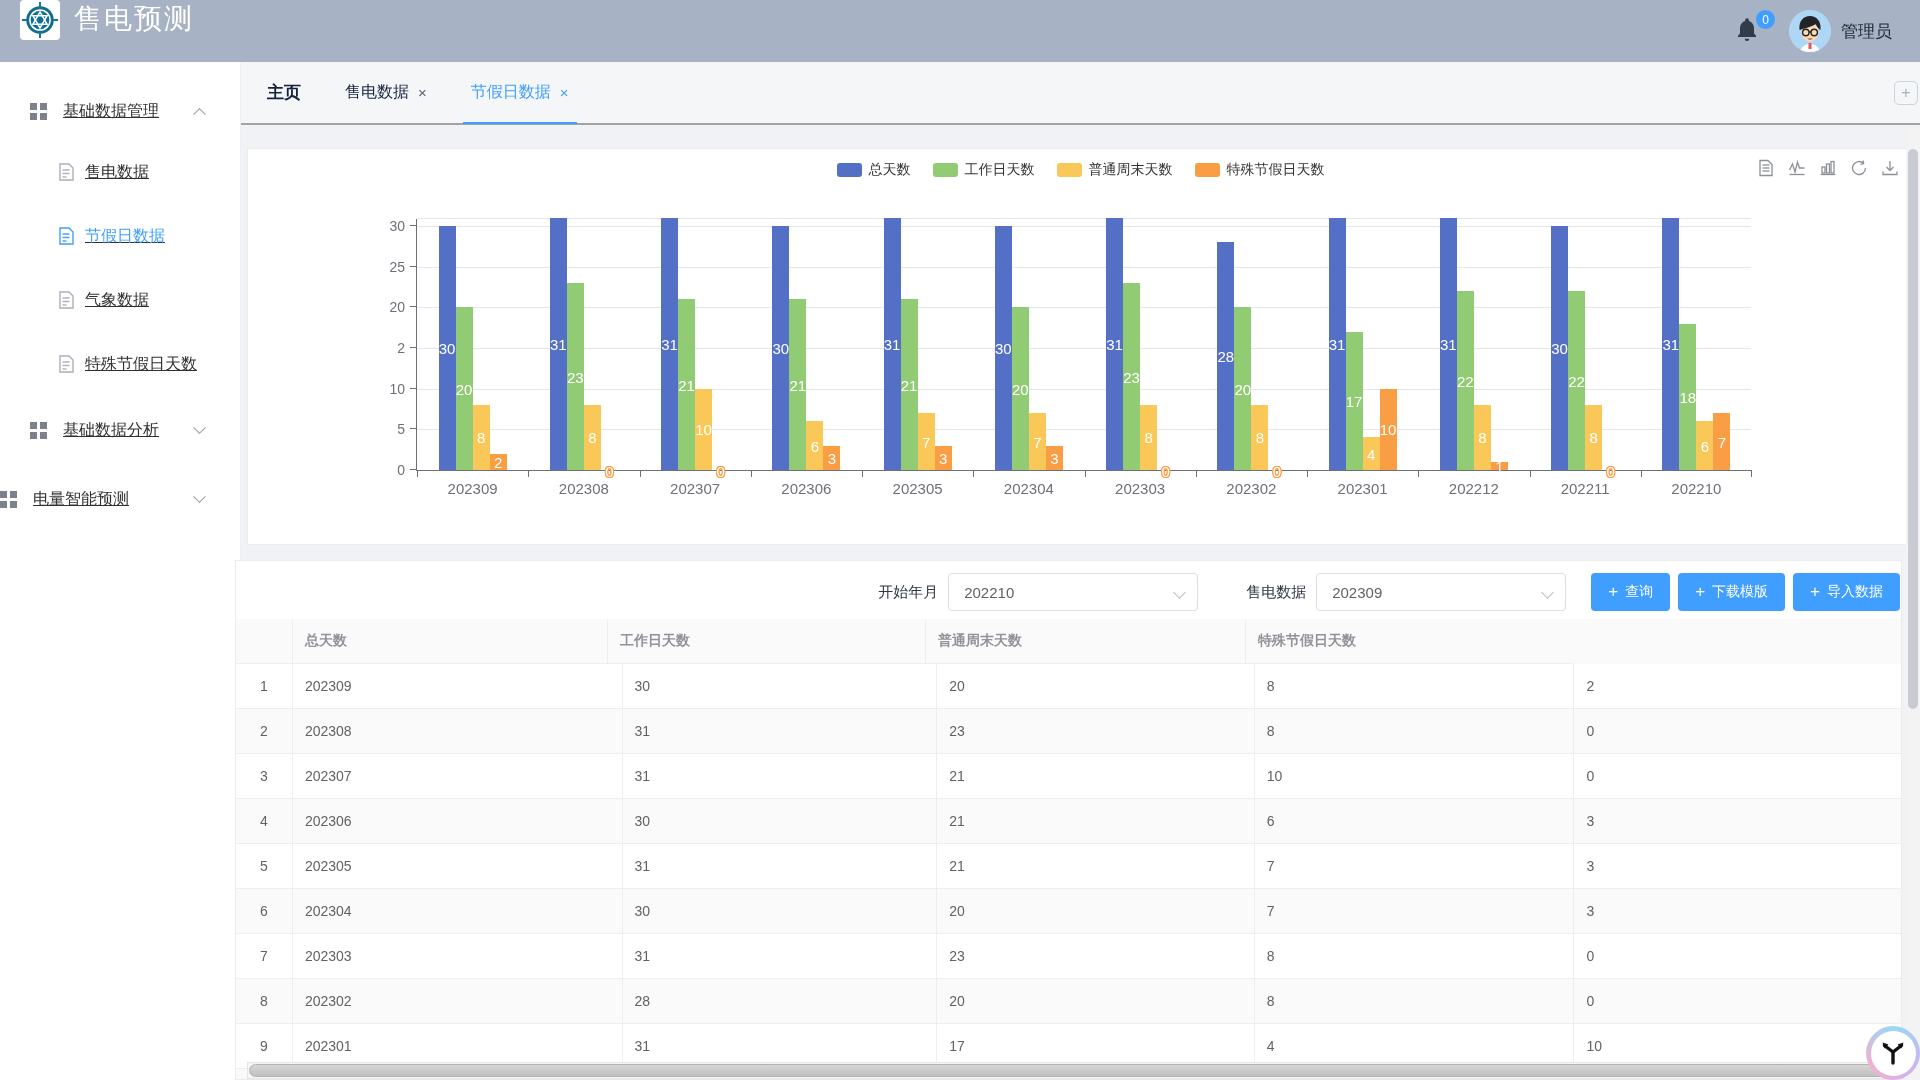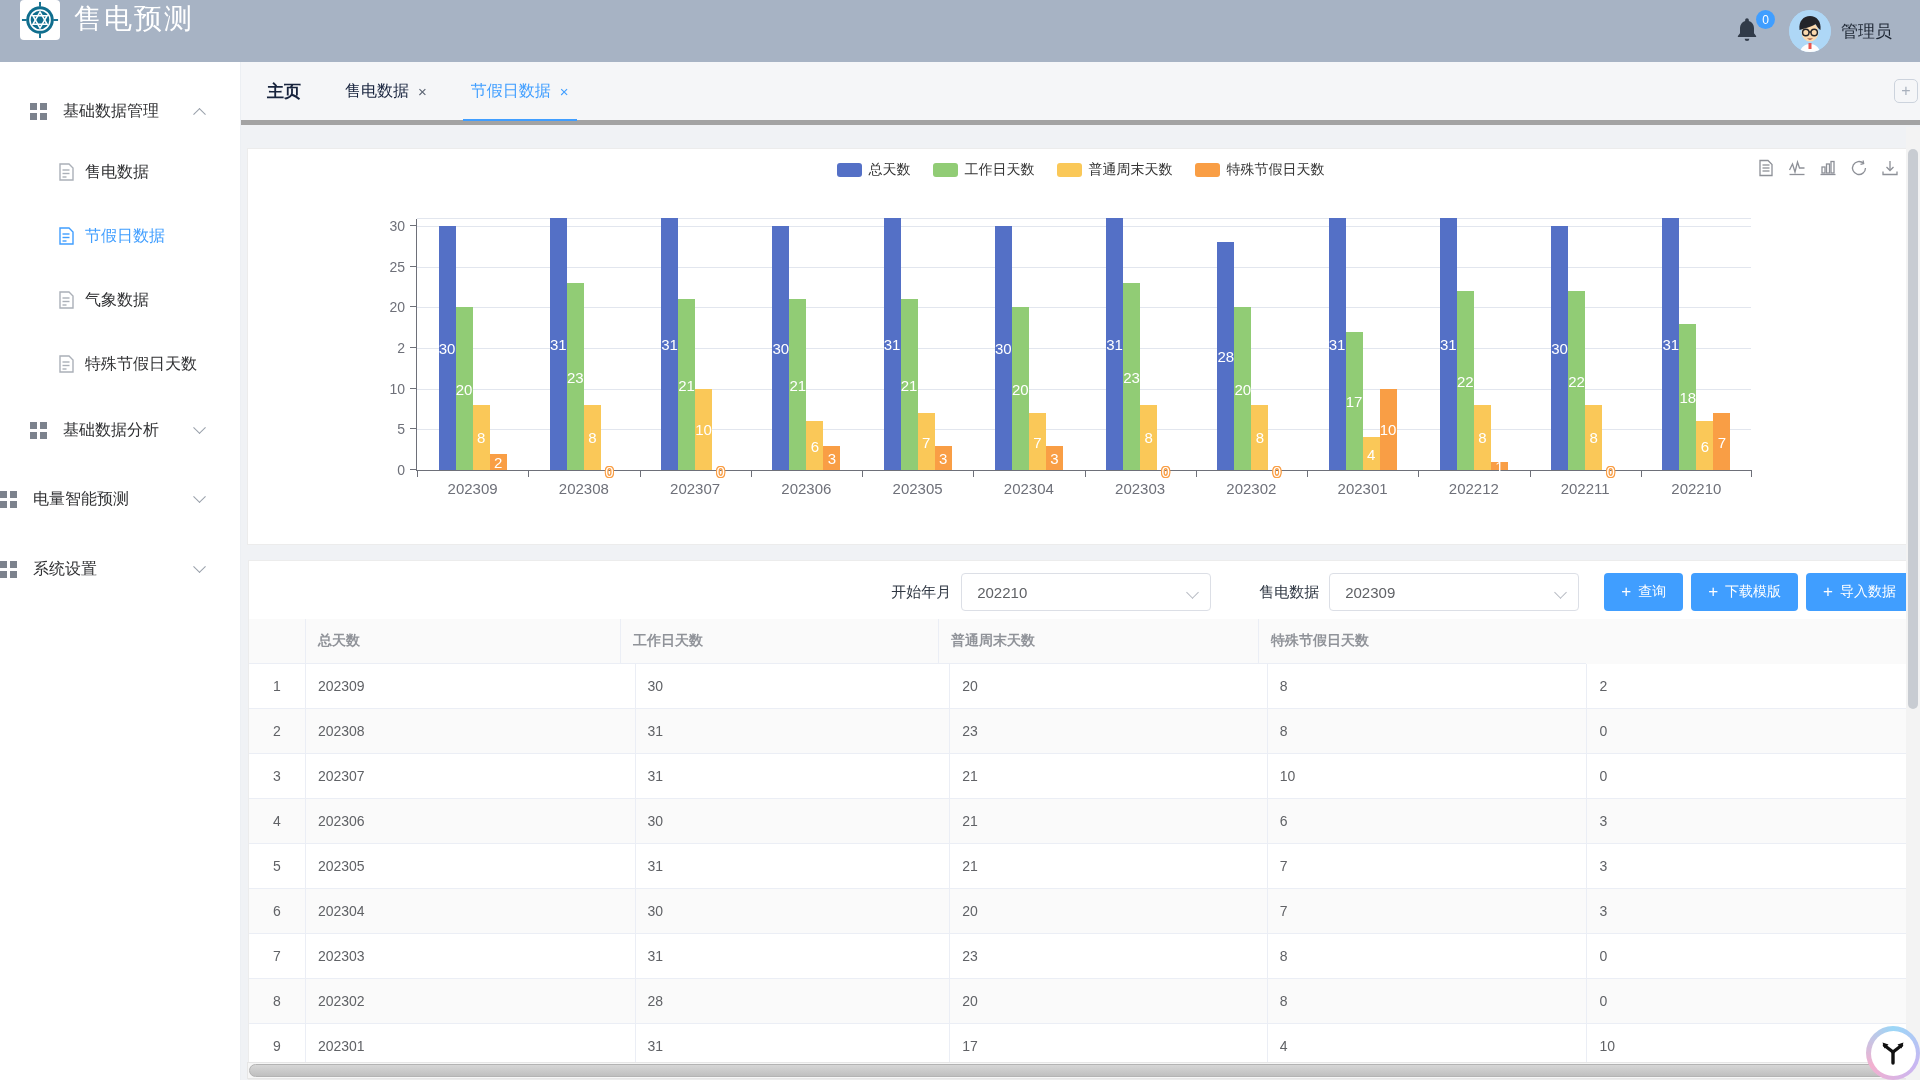--- a/index.html
+++ b/index.html
@@ -10,54 +10,54 @@
   .hdr { position:absolute; top:0; left:0; width:1920px; height:62px; background:#a7b3c4; display:flex; padding-left:20px; }
   .logo { width:40px; height:40px; background:#fff; border-radius:4px; display:flex; align-items:center; justify-content:center; }
   .app-title { color:#fff; font-size:28px; margin-left:14px; letter-spacing:2px; font-weight:400; }
   .hdr-right { margin-left:auto; display:flex; align-items:center; padding-right:28px; }
   .bell { position:relative; width:30px; height:30px; cursor:pointer; }
   .badge { position:absolute; top:-6px; right:-12px; min-width:19px; height:19px; border-radius:10px; background:#409eff; color:#fff; font-size:12px; display:flex; align-items:center; justify-content:center; padding:0 4px; }
   .avatar { width:42px; height:42px; border-radius:50%; overflow:hidden; margin-left:26px; background:#aed7f6; cursor:pointer; }
   .admin { color:#1d2633; font-size:17px; margin-left:10px; }
 
   
-  .sidebar { position:absolute; top:62px; left:0; width:241px; bottom:0; background:#fff; border-right:1px solid #eceff3; padding-top:20px; }
+  .sidebar { position:absolute; top:62px; left:0; width:241px; bottom:0; background:#fff; border-right:1px solid #eceff3; padding-top:20px;text-decoration:underline; }
   .mi { display:flex; align-items:center; cursor:pointer; }
   .mi-top { height:58px; padding-left:30px; }
   .mi-grp { height:68px; padding-left:30px; }
   .mi-grp2 { height:70px; }
   .mi-sub { height:64px; padding-left:58px; }
   .mi-label { font-size:16px; color:#303133; margin-left:16px; white-space:nowrap; }
   .mi-sub .mi-label { margin-left:10px; overflow:hidden; max-width:150px; }
   .mi.active .mi-label { color:#409eff; }
   .grid-ic { width:17px; height:17px; flex:none;
     background:
       linear-gradient(#7c828d,#7c828d) 0 0/7px 7px no-repeat,
       linear-gradient(#7c828d,#7c828d) 10px 0/7px 7px no-repeat,
       linear-gradient(#7c828d,#7c828d) 0 10px/7px 7px no-repeat,
       linear-gradient(#7c828d,#7c828d) 10px 10px/7px 7px no-repeat; }
   .chev { width:9px; height:9px; border-right:1.7px solid #99a0ab; border-bottom:1.7px solid #99a0ab; margin-left:auto; margin-right:36px; flex:none; }
   .chev.up { transform:rotate(-135deg) translate(-2px,-2px); }
   .chev.down { transform:rotate(45deg) translate(-2px,-2px); }
   .file-ic { flex:none; }
 
   
-  .tabbar { position:absolute; top:62px; left:241px; right:0; height:63px; background:#f5f6f8; border-bottom:5px solid #a3a3a3; display:flex; align-items:center; padding-left:10px; }
+  .tabbar { position:absolute; top:62px; left:241px; right:0; height:63px; background:#f5f6f8; border-bottom:2px solid #a3a3a3; display:flex; align-items:center; padding-left:10px; }
   .tab { height:100%; display:flex; align-items:center; padding:0 16px; margin-right:12px; font-size:16px; color:#17233d; position:relative; cursor:pointer; white-space:nowrap; }
   .tab-home { font-weight:bold; font-size:17px; }
   .tab .x { margin-left:9px; color:#5a6372; font-size:15px; }
   .tab.active { color:#409eff; }
   .tab.active .x { color:#409eff; }
   .tab.active::after { content:""; position:absolute; left:8px; right:8px; bottom:-1px; height:2px; background:#409eff; }
   .tab-add { position:absolute; right:2px; top:50%; transform:translateY(-50%); width:24px; height:24px; border:1px solid #ccd3dd; border-radius:5px; color:#a8b0bc; display:flex; align-items:center; justify-content:center; font-size:16px; background:#f5f6f8; cursor:pointer; }
 
   
   .card { position:absolute; background:#fff; border:1px solid #ececec; }
   .chart-card { left:247px; top:148px; width:1667px; height:397px; }
-  .table-card { left:248px; top:560px; width:1667px; height:520px; }
+  .table-card { left:235px; top:560px; width:1667px; height:520px; }
 
   
   .legend { position:absolute; top:12px; left:0; right:0; display:flex; justify-content:center; gap:22px; }
   .lg-item { display:flex; align-items:center; gap:7px; font-size:14px; color:#333; cursor:pointer; }
   .lg-swatch { width:25px; height:14px; border-radius:3px; }
   .toolbox { position:absolute; top:10px; right:14px; display:flex; gap:13px; }
   .tb-ic { width:18px; height:18px; cursor:pointer; }
 
   
   .plot { position:absolute; left:168px; top:70px; width:1335px; height:252px; border-left:1px solid #6e7079; border-bottom:1px solid #6e7079; }
@@ -191,25 +191,20 @@
   </div>
 
   <div class="mi mi-grp">
     <span class="grid-ic"></span>
     <span class="mi-label">基础数据分析</span>
     <span class="chev down"></span>
   </div>
   <div class="mi mi-grp2">
     <span class="grid-ic"></span>
     <span class="mi-label">电量智能预测</span>
-    <span class="chev down"></span>
-  </div>
-  <div class="mi mi-grp2">
-    <span class="grid-ic"></span>
-    <span class="mi-label">系统设置</span>
     <span class="chev down"></span>
   </div>
 </div>
 
 <div class="tabbar">
   <div class="tab tab-home">
     <span>主页</span>
   </div>
   <div class="tab">
     <span>售电数据</span>

